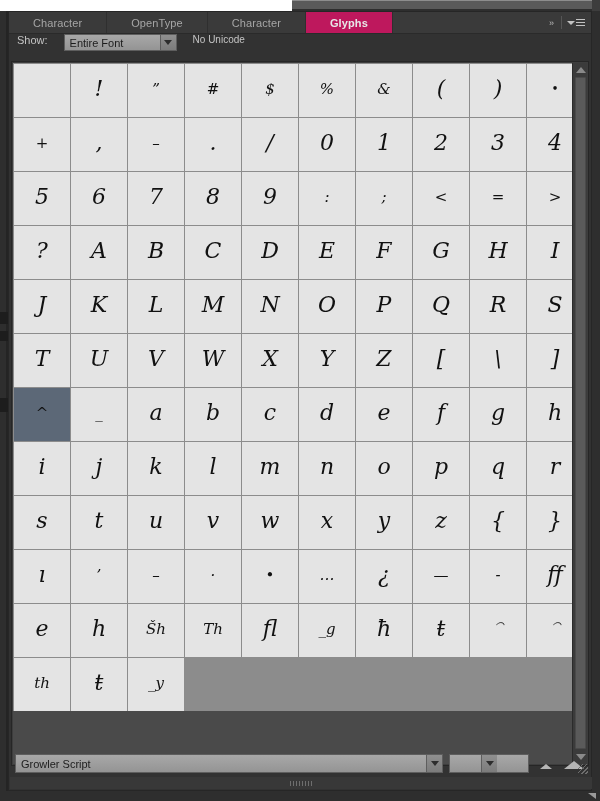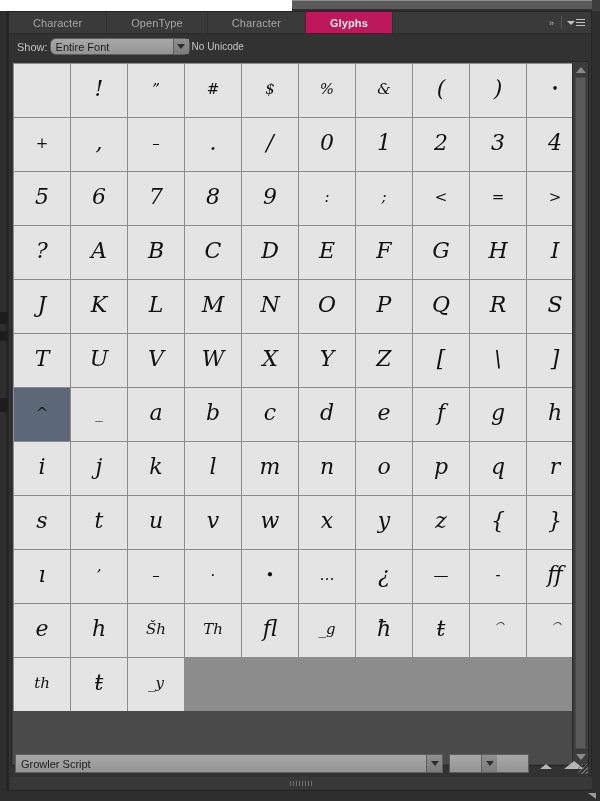--- a/index.html
+++ b/index.html
@@ -124,23 +124,22 @@
   }
   .menu-icon .lines i {
     display: block; width: 9px; height: 1px; background: #c2c2c2;
   }
 
   
   .show-bar {
     height: 25px;
     background: #323232;
     display: flex;
-    align-items: center;
     padding: 0 8px;
-    gap: 2px;
+    gap: 16px;
   }
   .show-label {
     font-size: 11px;
     color: #c4c4c4;
   }
   .combo {
     position: relative;
     height: 17px;
     background: linear-gradient(#a8a8a8,#949494);
     border: 1px solid #5e5e5e;
@@ -162,21 +161,21 @@
     background: linear-gradient(#8f8f8f,#7c7c7c);
     border-left: 1px solid #5e5e5e;
     display: flex; align-items: center; justify-content: center;
   }
   .combo .arrowbox .tri {
     width: 0; height: 0;
     border-left: 4px solid transparent;
     border-right: 4px solid transparent;
     border-top: 5px solid #2d2d2d;
   }
-  #show-combo { width: 140px; border-radius: 6px; }
+  #show-combo { width: 113px; }
   .no-unicode {
     font-size: 10px;
     color: #c4c4c4;
   }
 
   
   .grid-area {
     position: absolute;
     left: 2px; top: 49px;
     width: 578px; height: 705px;

